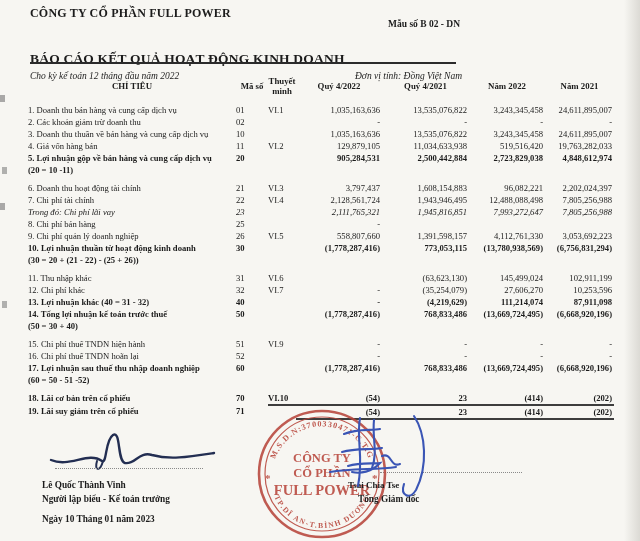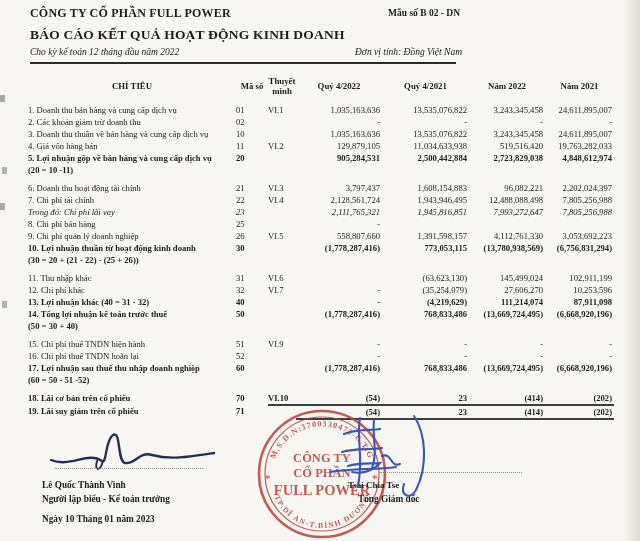--- a/index.html
+++ b/index.html
@@ -14,22 +14,22 @@
     content:''; position:absolute; right:0; top:0; width:16px; height:100%;
     background:linear-gradient(to right, rgba(0,0,0,0), rgba(110,105,95,0.20));
     pointer-events:none;
   }
   .smudges{position:absolute; left:0; top:95px; width:5px; height:7px; background:#6a6a6a; opacity:.55;
     box-shadow:2px 72px 0 #777, 0 108px 0 #6a6a6a, 2px 206px 0 #777;}
   
   .doc-header{position:absolute; left:30px; top:6px; right:20px;}
   .company-row{display:flex; justify-content:flex-start; align-items:flex-start;}
   .company{font-weight:bold; font-size:12px; letter-spacing:.2px;}
-  .form-no{position:absolute; left:358px; top:2px; font-weight:bold; font-size:9.5px;}
-  .doc-title{font-weight:bold; font-size:13.5px; margin-top:6px; letter-spacing:.2px;}
+  .form-no{position:absolute; left:358px; top:13px; font-weight:bold; font-size:9.5px;}
+  .doc-title{font-weight:bold; font-size:13.5px; margin-top:30px; letter-spacing:.2px;}
   .subtitle-row{position:relative; margin-top:4px; font-style:italic; font-size:9.5px; height:13px;}
   .currency-note{position:absolute; left:325px; top:0;}
   .head-rule{position:absolute; left:30px; top:62px; width:426px; height:2px; background:#2b2b2b;}
   
   table.report{
     position:absolute; left:28px; top:70px; width:586px;
     border-collapse:collapse; table-layout:fixed;
     font-size:8.6px; color:#1b1b1b;
   }
   table.report th{

